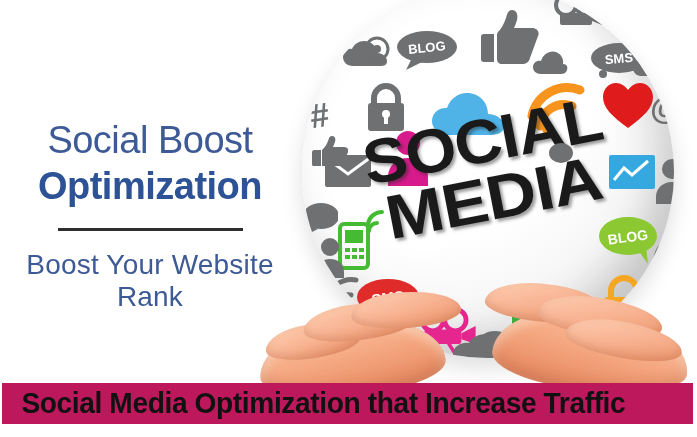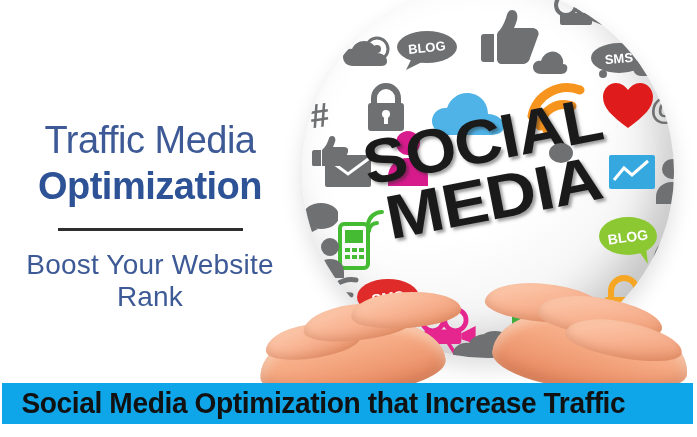--- a/index.html
+++ b/index.html
@@ -81,37 +81,37 @@
   }
   .finger {
     position:absolute; border-radius:46% 54% 50% 50% / 60% 60% 42% 42%;
     background:linear-gradient(165deg,#fdd0b3 0%,#f8b392 50%,#ea9267 100%);
     box-shadow:inset 0 -4px 9px rgba(170,90,55,0.26);
   }
 
   
   .banner {
     position:absolute; left:2px; top:383px; width:691px; height:41px;
-    background:#0ea5e9;
+    background:#be185d;
     display:flex; align-items:center;
   }
   .banner-text {
     font-size:29px; font-weight:700; color:#111111;
     letter-spacing:-0.4px; padding-left:20px;
     transform:scaleX(0.97); transform-origin:left center;
     white-space:nowrap;
   }
 </style>
 </head>
 <body>
 
 <div class="stage">
 
   <div class="left-block">
-    <div class="headline-light">Traffic Media</div>
+    <div class="headline-light">Social Boost</div>
     <div class="headline-bold">Optimization</div>
     <div class="rule"></div>
     <div class="tagline">Boost Your Website Rank</div>
   </div>
 
   <div class="globe-wrap">
     <div class="globe">
       <div class="globe-gloss"></div>
 
       <svg class="ic" style="left:40px;top:54px;width:46px;height:28px;" viewBox="0 0 46 28">

